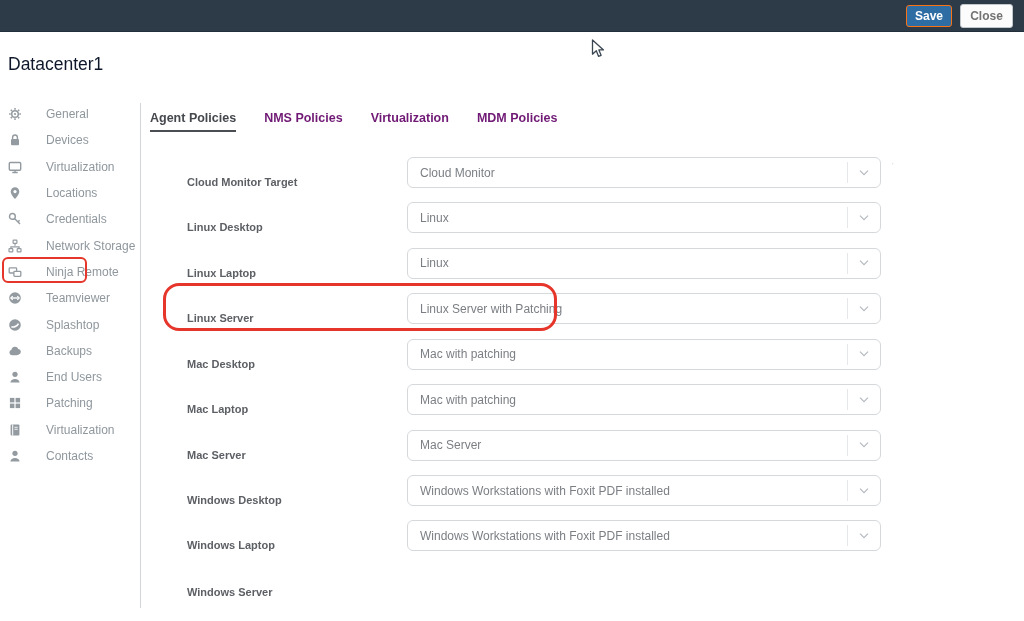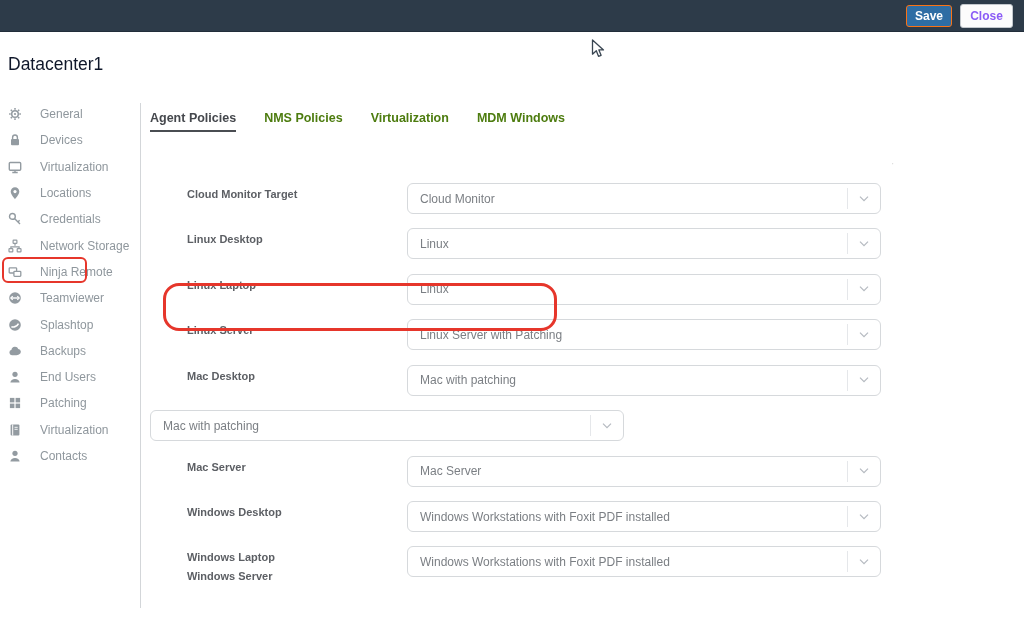--- a/index.html
+++ b/index.html
@@ -4,39 +4,39 @@
 <style>
   html,body{margin:0;padding:0;background:#fff;}
   .screen{
     position:relative;width:1024px;height:621px;background:#ffffff;
     font-family:"Liberation Sans",sans-serif;overflow:hidden;
   }
   
   .topbar{position:absolute;top:0;left:0;width:1024px;height:31px;background:#2d3b49;border-bottom:1px solid #222e3a;}
   .btn{position:absolute;box-sizing:border-box;border-radius:3px;font-size:12px;display:flex;align-items:center;justify-content:center;cursor:pointer;font-family:"Liberation Sans",sans-serif;}
   .btn-save{top:5px;left:906px;width:46px;height:22px;background:#2e6da4;border:1px solid #f97316;color:#fff;font-weight:700;}
-  .btn-close{top:4px;left:960px;width:53px;height:24px;background:#fcfcfc;border:1px solid #c3c8cd;color:#8b5cf6;font-weight:600;}
+  .btn-close{top:4px;left:960px;width:53px;height:24px;background:#fcfcfc;border:1px solid #c3c8cd;color:#737373;font-weight:600;}
   
   .page-title{position:absolute;left:8px;top:54px;font-size:17.5px;color:#0f172a;}
   
   .cursor{position:absolute;left:591px;top:39px;z-index:30;pointer-events:none;}
   
   .sidebar{position:absolute;left:0;top:101px;width:139px;}
-  .side-item{height:26.3px;display:flex;align-items:center;padding-left:8px;gap:18px;color:#939ba1;cursor:pointer;}
+  .side-item{height:26.3px;display:flex;align-items:center;padding-left:8px;gap:24px;color:#939ba1;cursor:pointer;}
   .side-item svg{flex:0 0 auto;}
   .side-item .lbl{font-size:12px;color:#8f979d;white-space:nowrap;}
   .side-item.active{color:#24384e;}
   .side-item.active .lbl{color:#24384e;font-weight:700;}
   .v-divider{position:absolute;left:140px;top:103px;width:1px;height:505px;background:#d3d6d9;}
   
   .tabs{position:absolute;left:150px;top:111px;display:flex;gap:28px;}
-  .tab{font-size:12.5px;font-weight:700;color:#4d7c0f;padding-bottom:5px;cursor:pointer;white-space:nowrap;}
+  .tab{font-size:12.5px;font-weight:700;color:#701a75;padding-bottom:5px;cursor:pointer;white-space:nowrap;}
   .tab.active{color:#45484d;border-bottom:2.5px solid #4a4d52;}
   
-  .form-row{position:absolute;left:150px;width:731px;height:31px;display:flex;align-items:flex-start;margin-top:26px;}
+  .form-row{position:absolute;left:150px;width:731px;height:31px;display:flex;align-items:flex-end;}
   .row-label{box-sizing:border-box;width:257px;padding-left:37px;padding-top:5px;font-size:11px;font-weight:700;color:#5c5f64;white-space:nowrap;}
   .dropdown{box-sizing:border-box;width:474px;height:31px;background:#fff;border:1px solid #d6d9dc;border-radius:6px;display:flex;align-items:stretch;cursor:pointer;}
   .dd-value{flex:1;display:flex;align-items:center;padding-left:12px;font-size:12px;color:#7b7f84;white-space:nowrap;overflow:hidden;}
   .dd-chevron{width:32px;display:flex;align-items:center;justify-content:center;color:#b5bac0;border-left:1px solid #e5e7ea;margin:4px 0;}
   
   .annotation{position:absolute;pointer-events:none;z-index:20;box-sizing:border-box;}
   .annotation-policies{left:2px;top:257px;width:85px;height:26px;border:2.5px solid #e6362b;border-radius:6px;}
   .annotation-linux-server{left:163px;top:283px;width:394px;height:48px;border:3px solid #e6362b;border-radius:16px;}
   .artifact{position:absolute;left:891px;top:158px;color:#d9d9d9;font-size:10px;pointer-events:none;}
 </style>
@@ -191,21 +191,21 @@
         </span>
         <span class="lbl">Contacts</span>
       </div>
     </nav>
   <div class="v-divider"></div>
 
   <div class="tabs" id="tabs">
       <div class="tab active">Agent Policies</div>
       <div class="tab">NMS Policies</div>
       <div class="tab">Virtualization</div>
-      <div class="tab">MDM Windows</div>
+      <div class="tab">MDM Policies</div>
     </div>
 
   <div id="form-rows">
       <div class="form-row" style="top: 157px;">
         <div class="row-label">Cloud Monitor Target</div>
         <div class="dropdown">
           <div class="dd-value">Cloud Monitor</div>
           <div class="dd-chevron">
             <svg width="10" height="6" viewBox="0 0 10 6">
               <path d="M1 .7 5 4.7 9 .7" fill="none" stroke="currentColor" stroke-width="1.2"></path>
@@ -251,20 +251,21 @@
         <div class="dropdown">
           <div class="dd-value">Mac with patching</div>
           <div class="dd-chevron">
             <svg width="10" height="6" viewBox="0 0 10 6">
               <path d="M1 .7 5 4.7 9 .7" fill="none" stroke="currentColor" stroke-width="1.2"></path>
             </svg>
           </div>
         </div>
       </div>
       <div class="form-row" style="top: 384.15px;">
+        <div class="row-label">Mac Laptop</div>
         <div class="dropdown">
           <div class="dd-value">Mac with patching</div>
           <div class="dd-chevron">
             <svg width="10" height="6" viewBox="0 0 10 6">
               <path d="M1 .7 5 4.7 9 .7" fill="none" stroke="currentColor" stroke-width="1.2"></path>
             </svg>
           </div>
         </div>
       </div>
       <div class="form-row" style="top: 429.58px;">
@@ -293,21 +294,21 @@
         <div class="row-label">Windows Laptop</div>
         <div class="dropdown">
           <div class="dd-value">Windows Workstations with Foxit PDF installed</div>
           <div class="dd-chevron">
             <svg width="10" height="6" viewBox="0 0 10 6">
               <path d="M1 .7 5 4.7 9 .7" fill="none" stroke="currentColor" stroke-width="1.2"></path>
             </svg>
           </div>
         </div>
       </div>
-      <div class="form-row" style="top: 539px; flex-direction: column;">
+      <div class="form-row" style="top: 567px;">
         <div class="row-label">Windows Server</div>
       </div>
     </div>
 
   <div class="annotation annotation-policies" style="border-color: rgb(230, 54, 43);"></div>
   <div class="annotation annotation-linux-server" style="border-color: rgb(230, 54, 43);"></div>
 
   <div class="artifact">·</div>
 
 </div>

